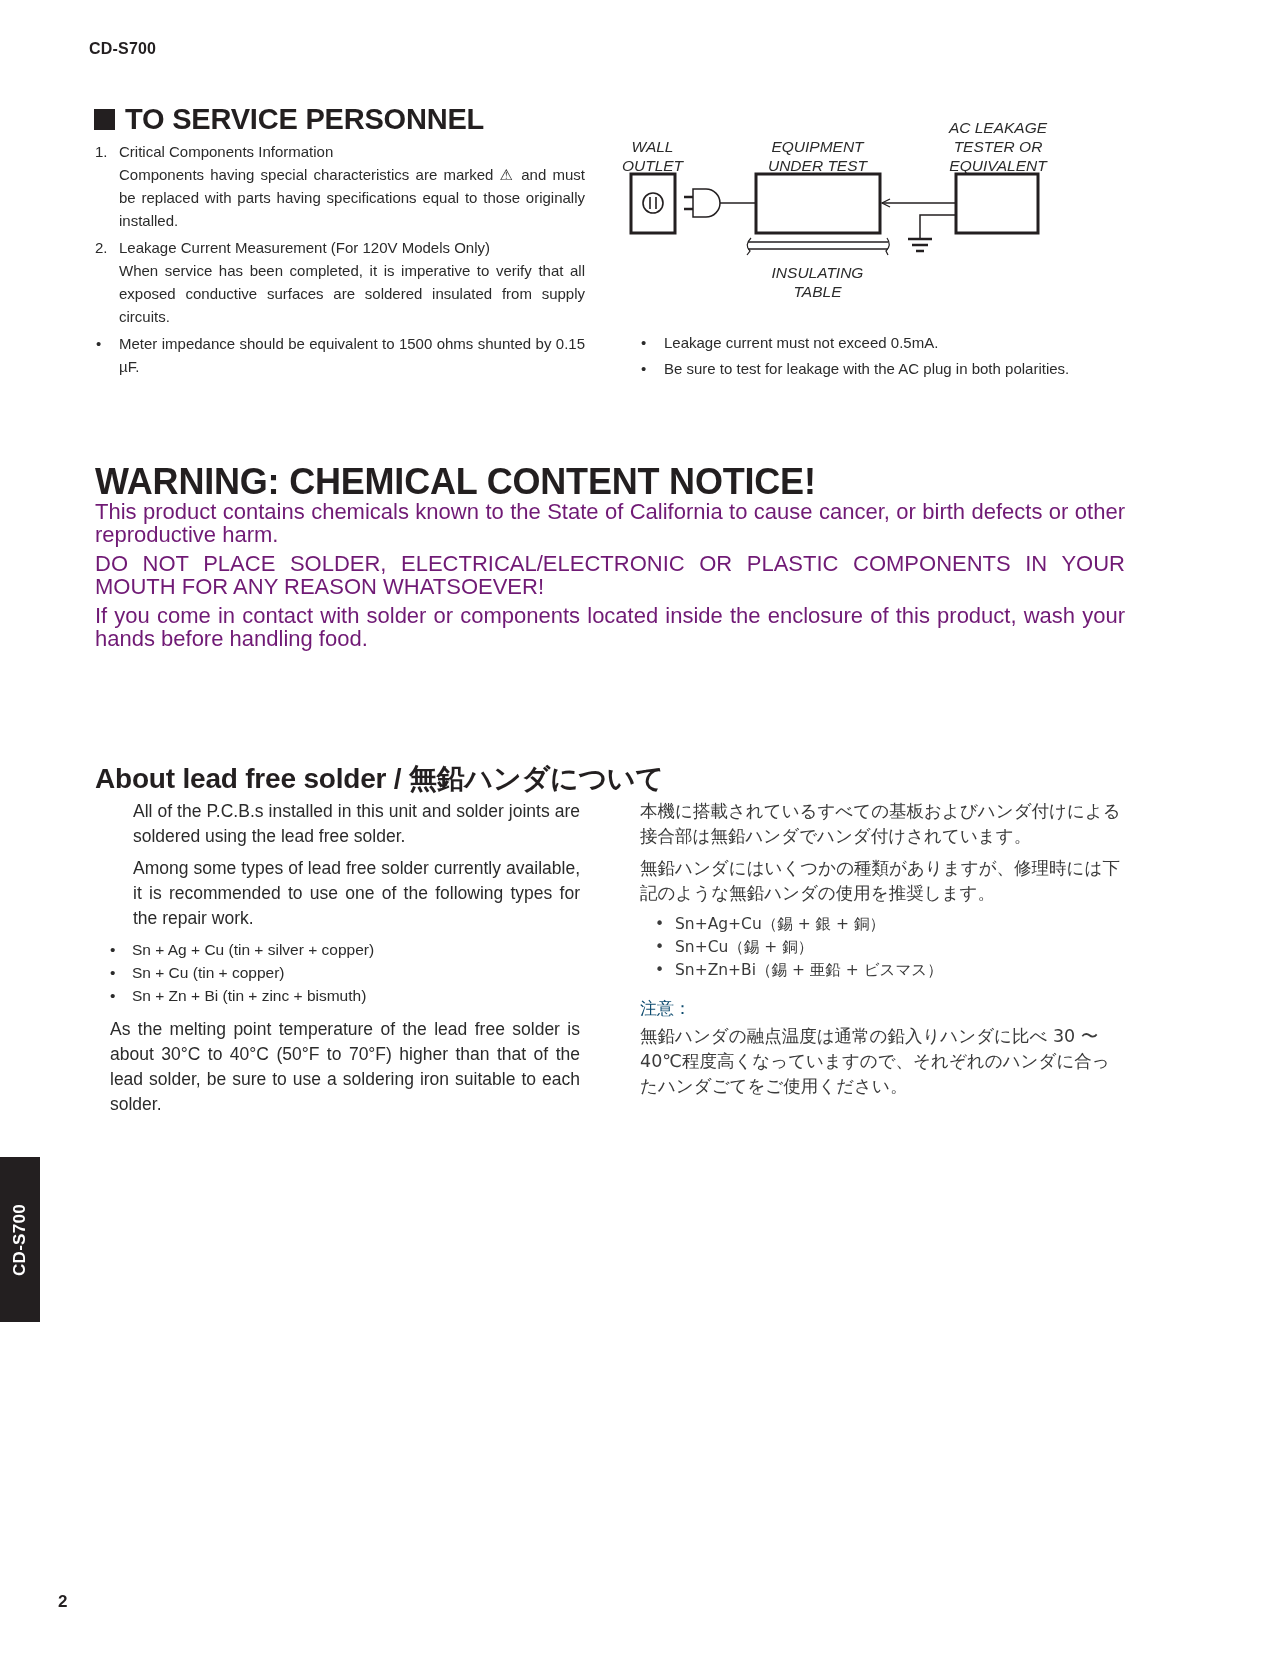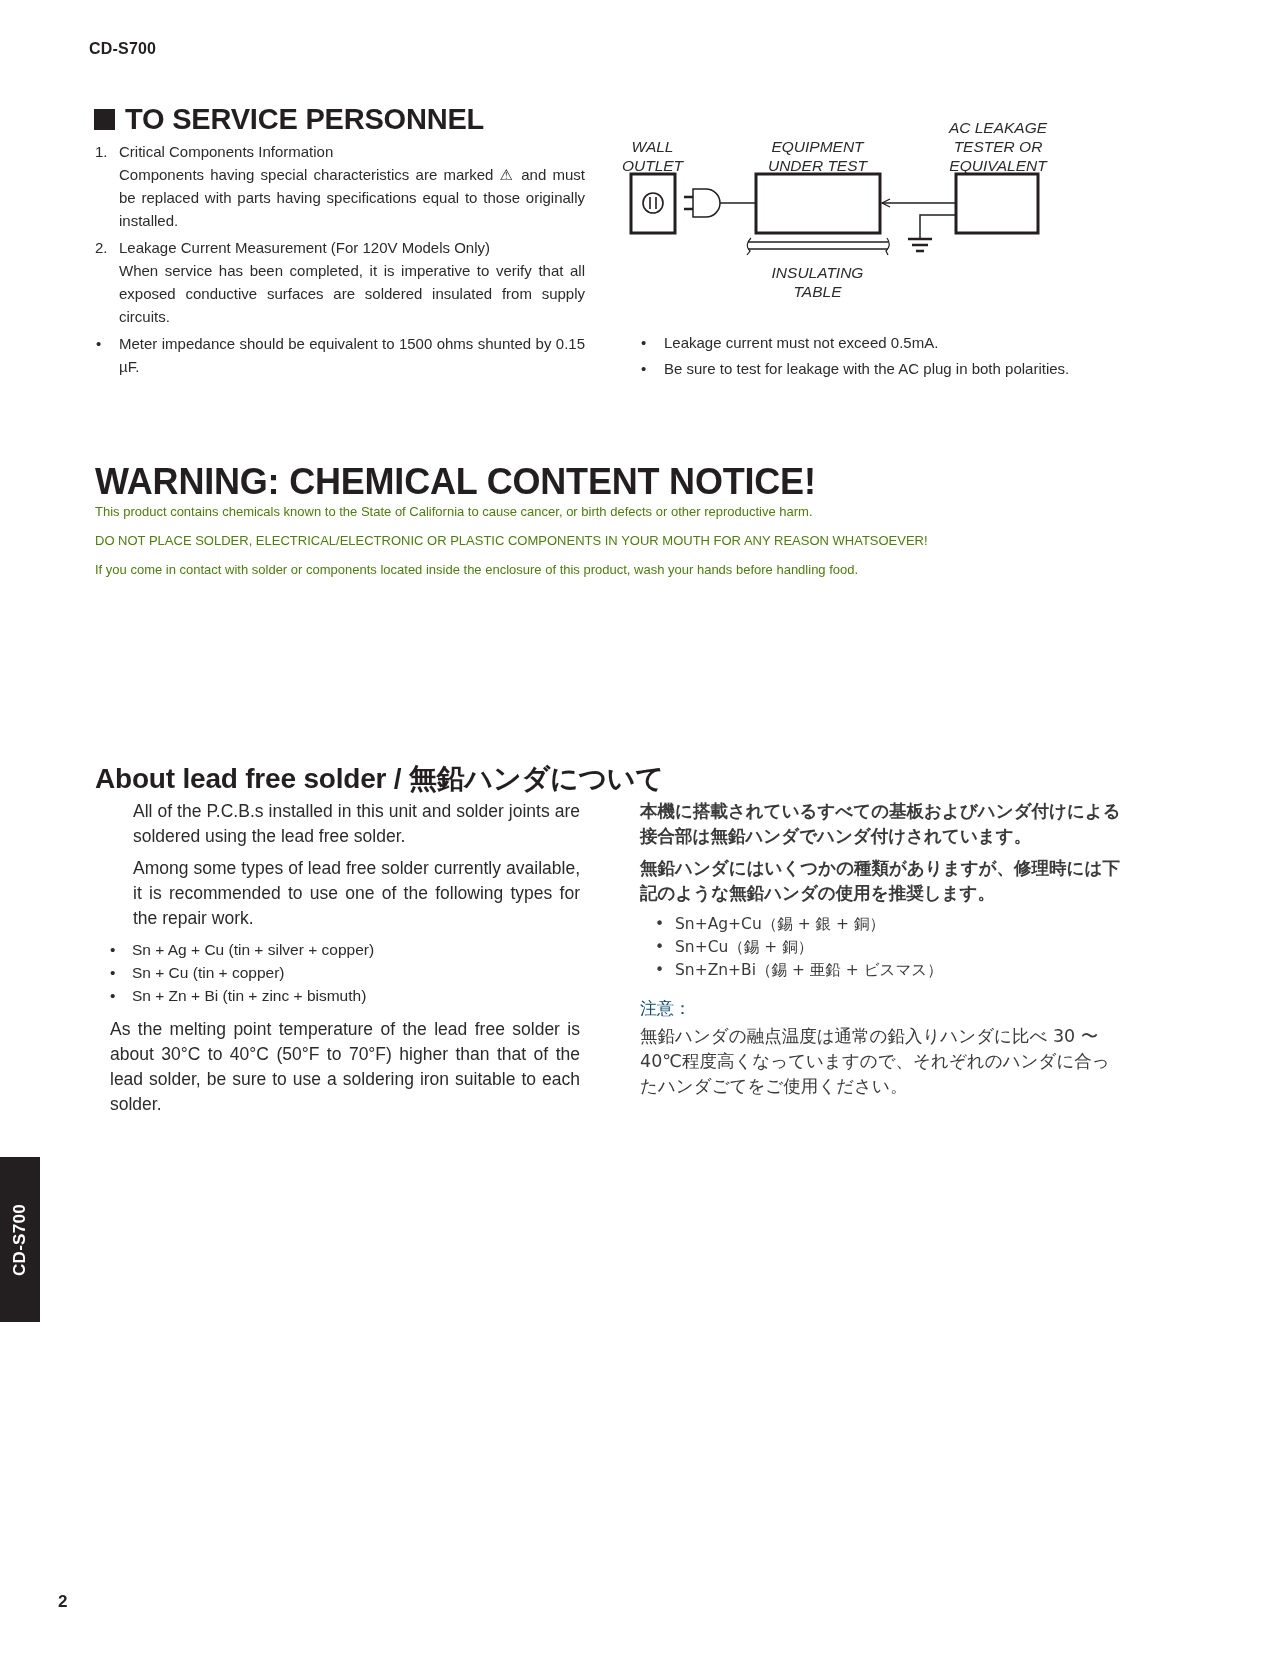--- a/index.html
+++ b/index.html
@@ -22,34 +22,34 @@
   .bullet-item .dot { position: absolute; left: 1px; top: 0; }
   .just { text-align: justify; text-align-last: left; }
 
   .diagram { left: 620px; top: 118px; width: 500px; height: 200px; }
   .diag-label { position: absolute; font-size: 15.5px; line-height: 19px; text-align: center; color: #2b2b2b; font-family: "Liberation Sans", sans-serif; font-style: italic; }
 
   .right-bullets { left: 640px; top: 331px; width: 485px; }
   .right-bullets .bullet-item { margin-bottom: 3px; }
 
   .h-warning { left: 95px; top: 465px; font-size: 36px; line-height: 34px; }
-  .warning-body { left: 95px; top: 500px; width: 1030px; font-size: 13px; line-height: 23px; color: #4d7c0f; }
+  .warning-body { left: 95px; top: 500px; width: 1030px; font-size: 22px; line-height: 23px; color: #701a75; }
   .warning-body p { margin-bottom: 6px; text-align: justify; text-align-last: left; }
 
   .h-lead { left: 95px; top: 762px; font-size: 28px; line-height: 34px; text-align: center; }
   .lead-en { left: 95px; top: 799px; width: 485px; font-size: 17.5px; line-height: 25px; color: #2b2b2b; }
   .lead-en p { margin-bottom: 7px; margin-left: 38px; }
   .lead-en ul { list-style: none; margin: 4px 0 10px 15px; font-size: 15.5px; line-height: 23px; }
   .lead-en ul li { position: relative; padding-left: 22px; }
   .lead-en ul li .dot { position: absolute; left: 0; top: 0; }
   .caution-title { font-weight: normal; font-size: 17px; margin-top: 14px; margin-bottom: 3px; color: #0c4a6e; }
   .caution-body { padding-left: 15px; }
 
   .lead-jp { left: 640px; top: 799px; width: 485px; font-size: 17.5px; line-height: 25px; color: #3a3a3a; font-family: "DejaVu Sans", sans-serif; }
-  .lead-jp p { margin-bottom: 7px; font-weight: bold; }
+  .lead-jp p { margin-bottom: 7px; }
   .lead-jp ul { list-style: none; margin: 4px 0 10px 15px; font-size: 15.5px; line-height: 23px; }
   .lead-jp ul li { position: relative; padding-left: 20px; }
   .lead-jp ul li .dot { position: absolute; left: 0; top: 0; }
   .lead-jp .caution-title { font-family: "DejaVu Sans", sans-serif; }
 
   .side-tab { left: 0; top: 1157px; width: 40px; height: 165px; background: #231f20; }
   .side-tab span { position: absolute; left: 50%; top: 50%; transform: translate(-50%, -50%) rotate(-90deg); color: #ffffff; font-weight: bold; font-size: 17px; white-space: nowrap; letter-spacing: 0.3px; }
 
   .page-num { left: 58px; top: 1592px; font-size: 17px; font-weight: bold; }
 </style>

